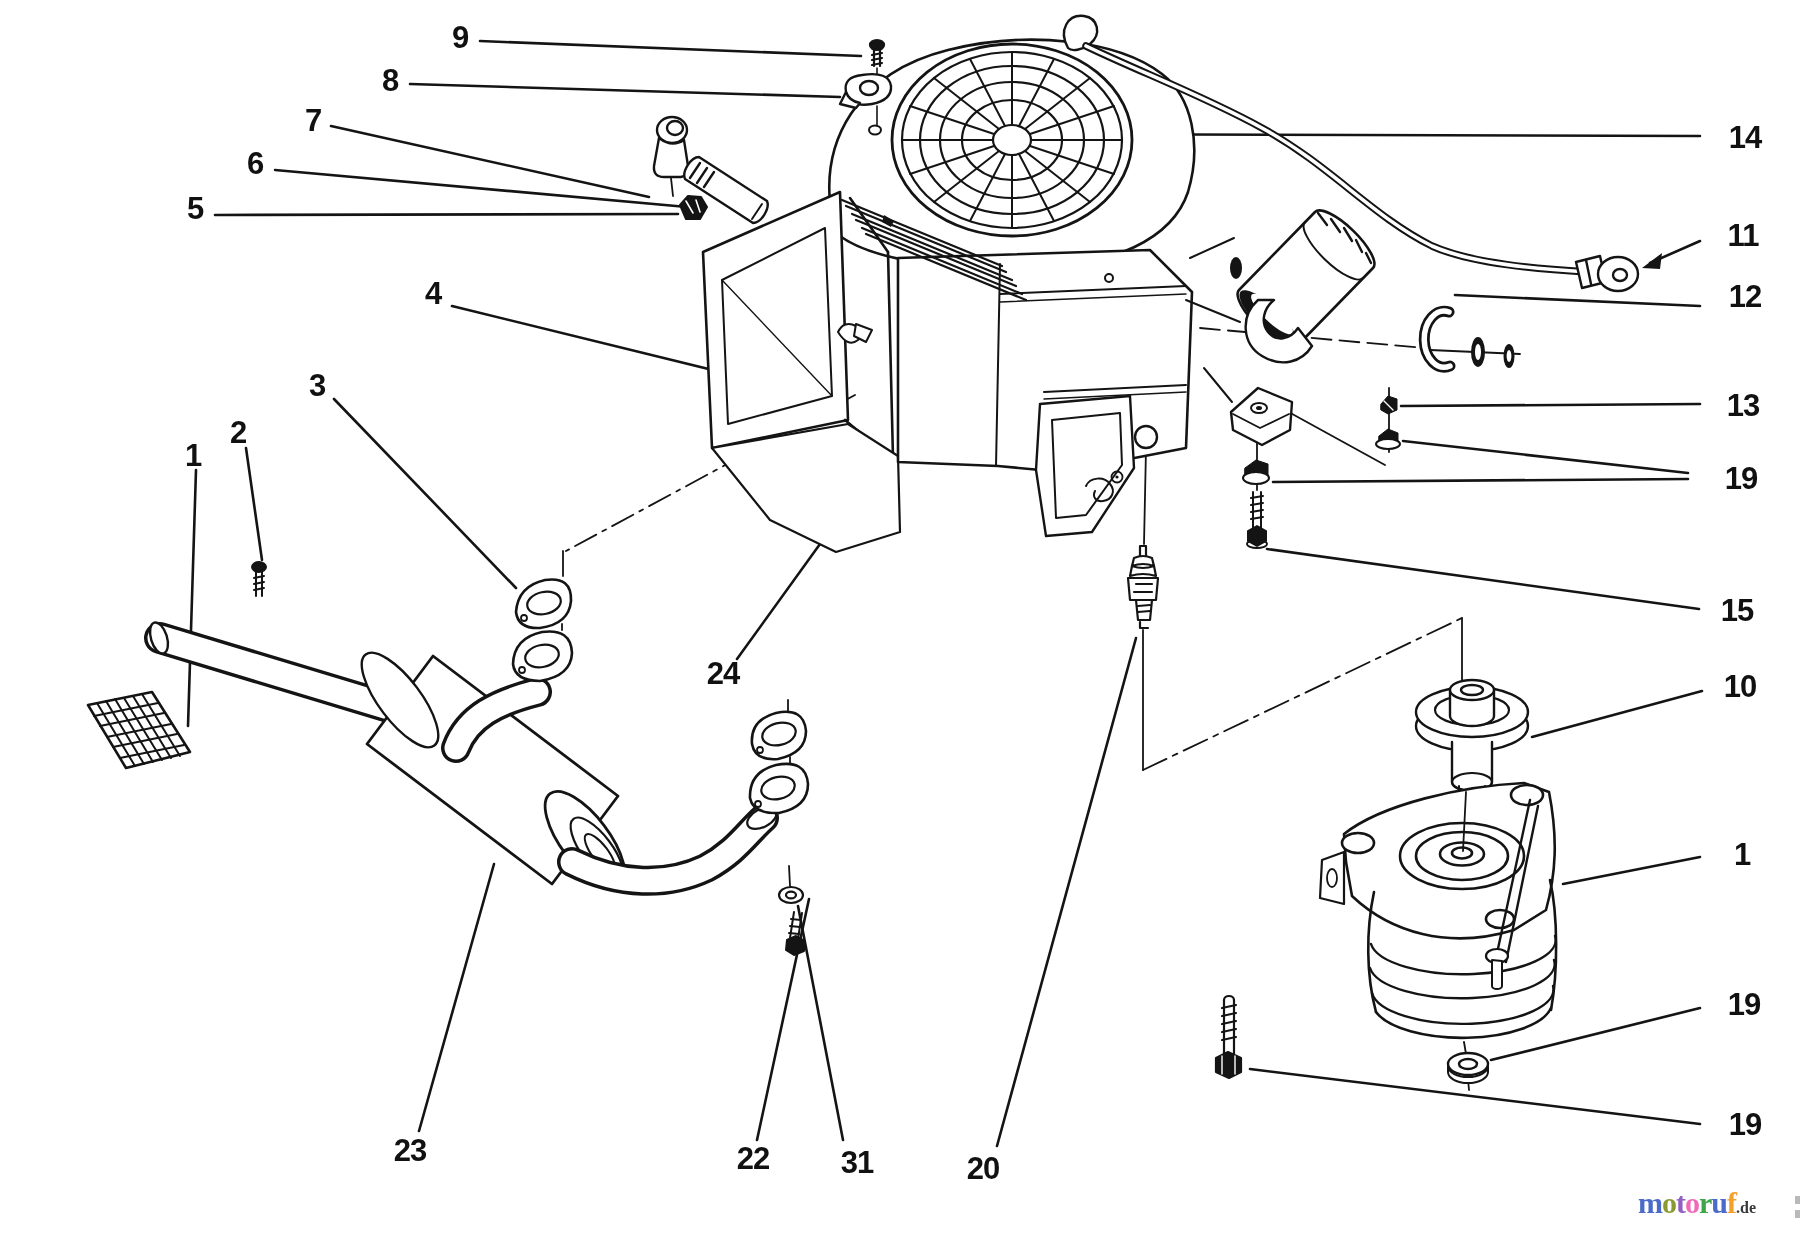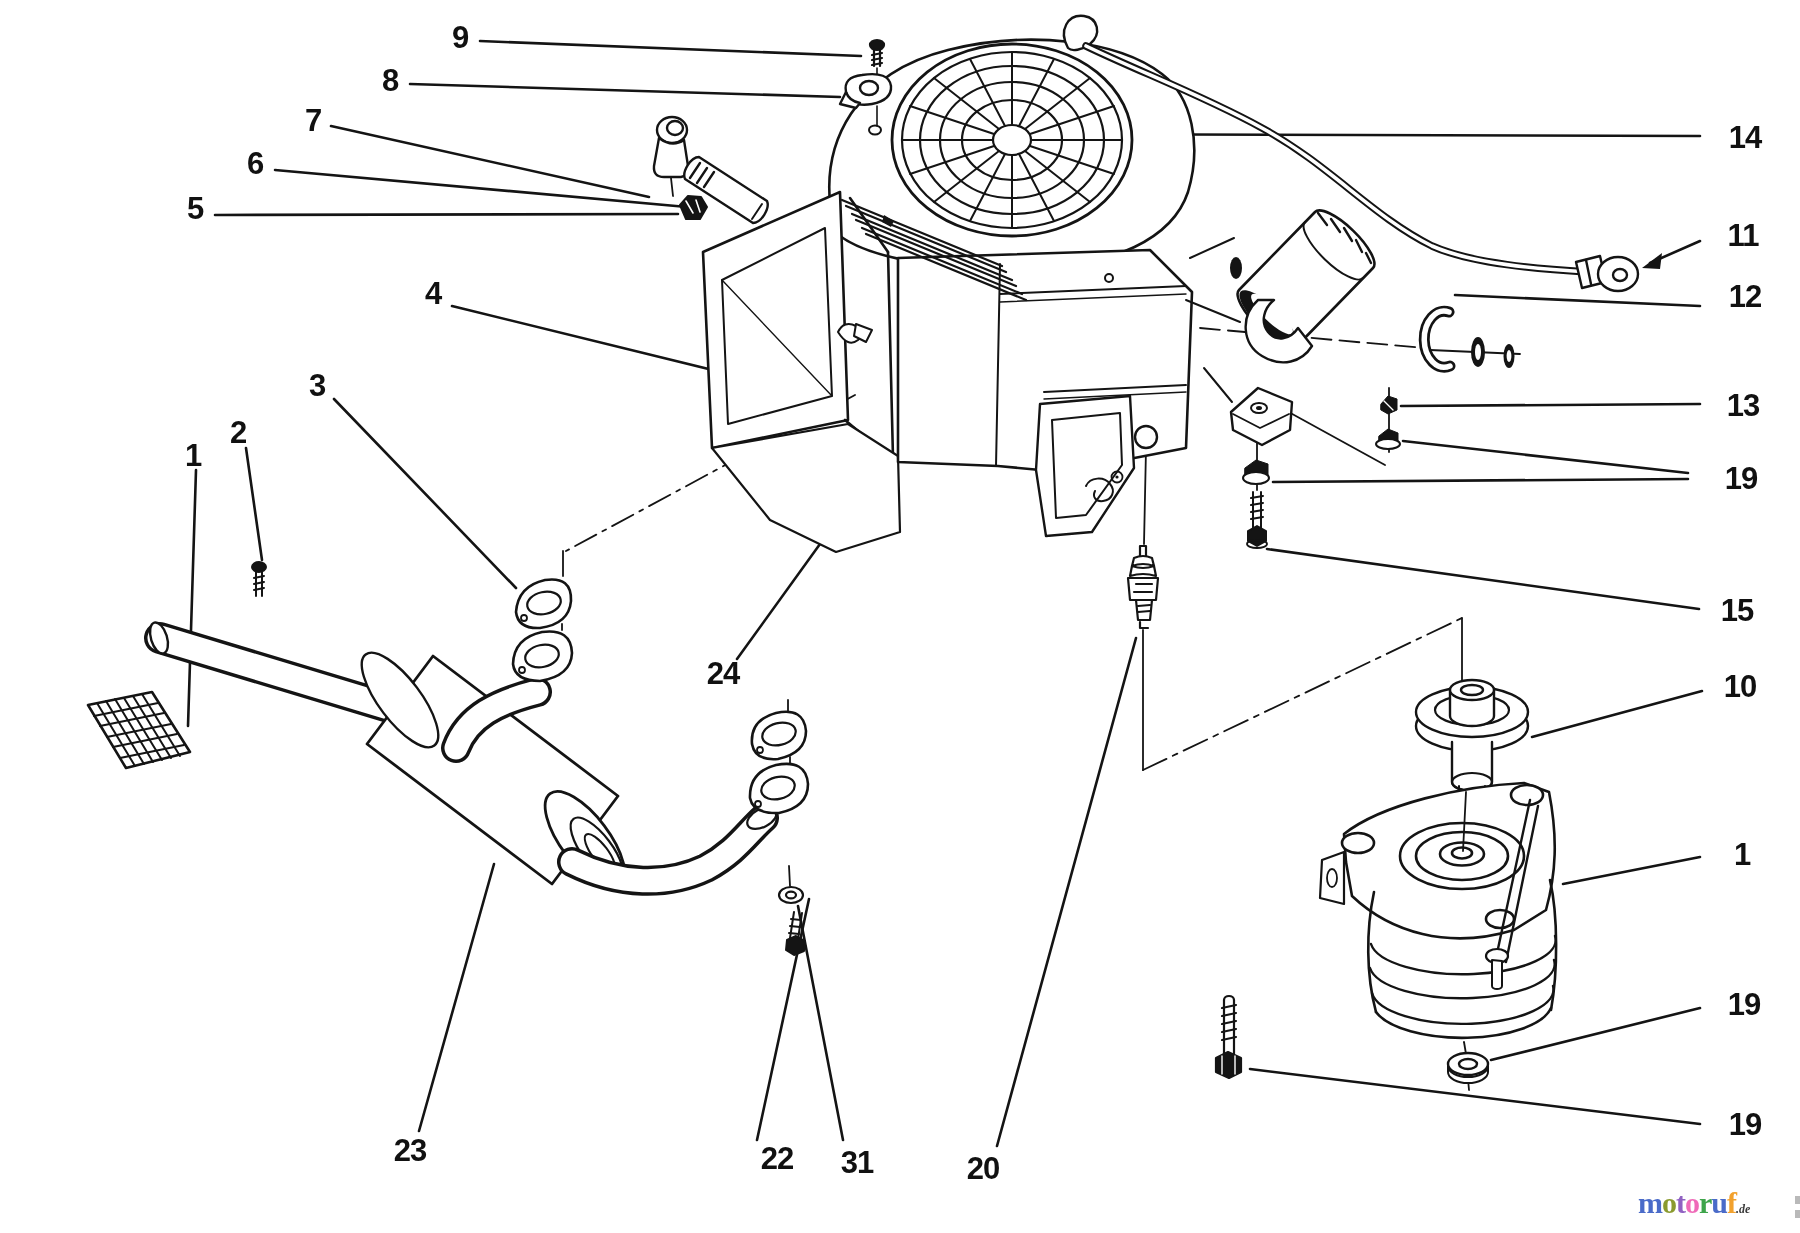--- a/index.html
+++ b/index.html
@@ -4,21 +4,21 @@
 <style>
   html,body{margin:0;padding:0;background:#ffffff;}
   #stage{position:relative;width:1800px;height:1233px;background:#ffffff;overflow:hidden;
          font-family:"Liberation Sans",sans-serif;}
   svg{position:absolute;left:0;top:0;}
   .callout{position:absolute;transform:translate(-50%,-50%);font-family:"Liberation Sans",sans-serif;
            font-weight:700;font-size:31px;color:#111;letter-spacing:-1px;line-height:1;}
   #watermark{position:absolute;left:1638px;top:1186px;width:166px;height:40px;white-space:nowrap;
              font-family:"Liberation Serif",serif;font-weight:700;}
   #watermark .ltr{font-size:30px;letter-spacing:-1px;}
-  #watermark .suffix{font-size:12px;color:#3a3a3a;letter-spacing:0;font-style:italic;}
+  #watermark .suffix{font-size:16px;color:#3a3a3a;letter-spacing:0;}
   .frag{position:absolute;background:#b9b9b9;}
 </style>
 </head>
 <body>
 
 <div id="stage">
 
 <svg width="1800" height="1233" viewBox="0 0 1800 1233" stroke="#141414" fill="none" stroke-linecap="round" stroke-linejoin="round">
 
   <g stroke-width="2.6">
@@ -405,21 +405,21 @@
   <div class="callout" style="left:1745px;top:296px">12</div>
   <div class="callout" style="left:1743px;top:405px">13</div>
   <div class="callout" style="left:1741px;top:478px">19</div>
   <div class="callout" style="left:1737px;top:610px">15</div>
   <div class="callout" style="left:1740px;top:686px">10</div>
   <div class="callout" style="left:1742px;top:854px">1</div>
   <div class="callout" style="left:1744px;top:1004px">19</div>
   <div class="callout" style="left:1745px;top:1124px">19</div>
   <div class="callout" style="left:983px;top:1168px">20</div>
   <div class="callout" style="left:857px;top:1162px">31</div>
-  <div class="callout" style="left:777px;top:1158px">22</div>
+  <div class="callout" style="left:753px;top:1158px">22</div>
   <div class="callout" style="left:410px;top:1150px">23</div>
   <div class="callout" style="left:723px;top:673px">24</div>
 
   <div id="watermark">
     <span class="ltr" style="color: rgb(74, 107, 201);">m</span><span class="ltr" style="color: rgb(138, 154, 46);">o</span><span class="ltr" style="color: rgb(144, 97, 194);">t</span><span class="ltr" style="color: rgb(239, 106, 184);">o</span><span class="ltr" style="color: rgb(62, 165, 75);">r</span><span class="ltr" style="color: rgb(74, 107, 201);">u</span><span class="ltr" style="color: rgb(242, 161, 45);">f</span><span class="suffix">.de</span>
   </div>
   <div class="frag" style="left:1795px;top:1196px;width:5px;height:8px"></div>
   <div class="frag" style="left:1795px;top:1210px;width:5px;height:8px"></div>
 </div>
 

